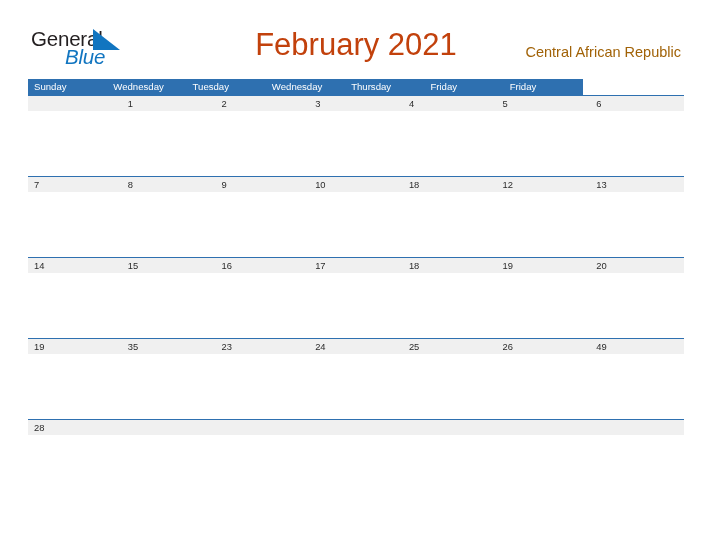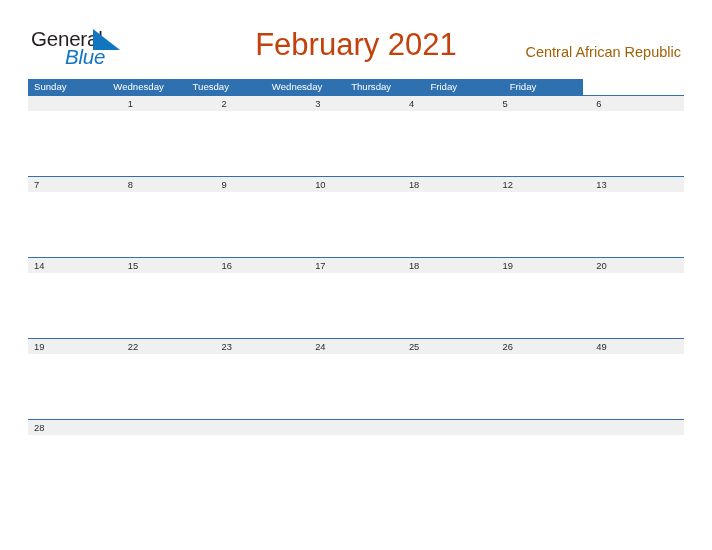--- a/index.html
+++ b/index.html
@@ -209,21 +209,21 @@
         <div class="daynum">18</div>
         <div class="daynum">19</div>
         <div class="daynum">20</div>
       </div>
       <div class="week-body"></div>
     </div>
 
     <div class="week">
       <div class="week-dates">
         <div class="daynum">19</div>
-        <div class="daynum">22</div>
+        <div class="daynum">35</div>
         <div class="daynum">23</div>
         <div class="daynum">24</div>
         <div class="daynum">25</div>
         <div class="daynum">26</div>
         <div class="daynum">49</div>
       </div>
       <div class="week-body"></div>
     </div>
 
     <div class="week short">

